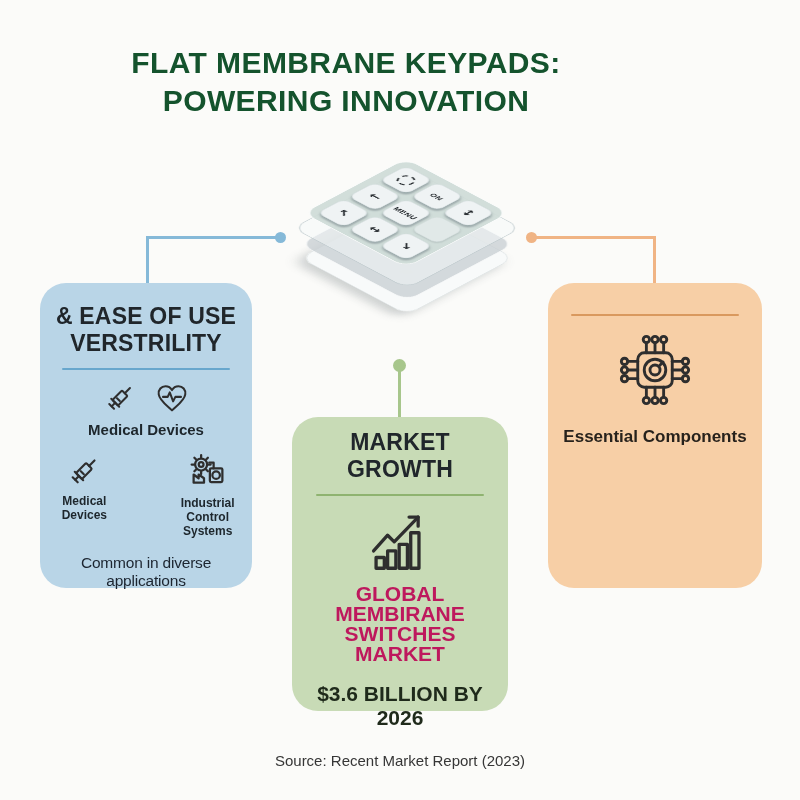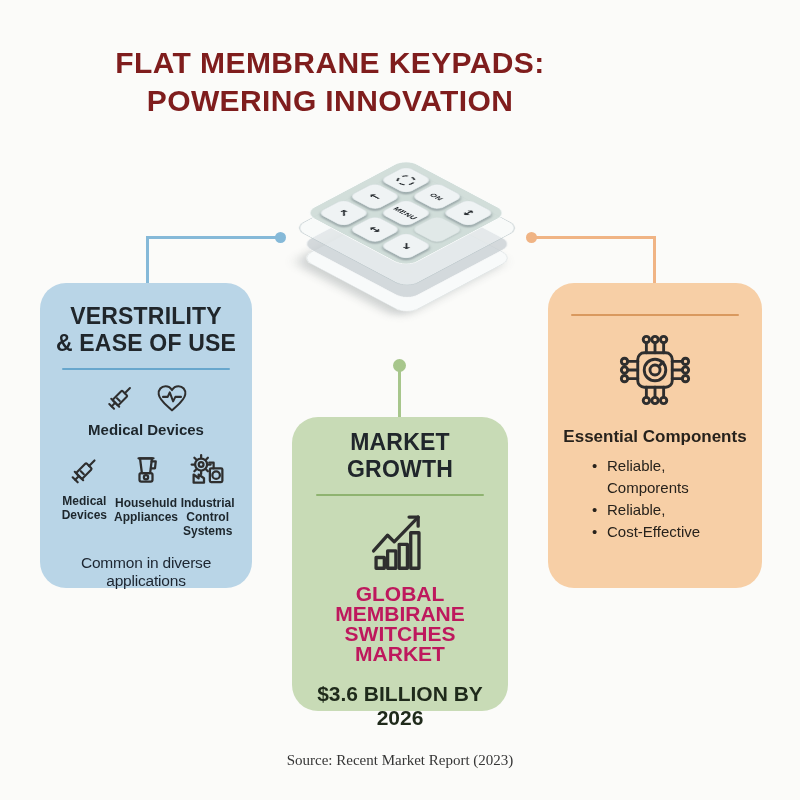--- a/index.html
+++ b/index.html
@@ -1,21 +1,21 @@
 <!DOCTYPE html>
 <html><head>
 <meta charset="utf-8">
 <style>
   html,body{margin:0;padding:0;}
   body{font-family:"Liberation Sans","DejaVu Sans",sans-serif;}
   #canvas{position:relative;width:800px;height:800px;background:#fbfbf9;overflow:hidden;color:#1d2125;}
 
   
-  .main-title{position:absolute;top:44px;left:0;width:660px;text-align:center;
-    font-size:30px;font-weight:800;letter-spacing:.4px;line-height:38px;color:#7f1d1d;}
+  .main-title{position:absolute;top:44px;left:16px;width:660px;text-align:center;
+    font-size:30px;font-weight:800;letter-spacing:.4px;line-height:38px;color:#14532d;}
 
   
   .conn{position:absolute;}
   .conn-blue{background:#85b9d8;}
   .conn-orange{background:#f0b485;}
   .conn-green{background:#a7c68c;}
   .conn-dot{border-radius:50%;}
 
   
   .scene{position:absolute;left:290px;top:150px;width:232px;height:210px;}
@@ -68,21 +68,21 @@
 
   
   .chip-wrap{margin:4px auto 0;}
   .ess-heading{font-size:17px;font-weight:800;color:#27221c;margin-top:7px;}
   .bullets{list-style:none;margin:8px 0 0;padding:0 0 0 30px;text-align:left;}
   .bullets li{position:relative;font-size:15px;line-height:22px;color:#27221c;padding-left:15px;}
   .bullets li::before{content:"•";position:absolute;left:0;top:0;font-size:15px;}
 
   
   .source-line{position:absolute;top:752px;left:0;width:800px;text-align:center;
-    font-size:15px;color:#363636;font-family:Liberation Serif, serif;}
+    font-size:15px;color:#363636;}
 
   svg.lineart{stroke:#2e2e2e;fill:none;stroke-width:1.8;stroke-linecap:round;stroke-linejoin:round;}
 </style>
 </head>
 <body>
 
 <div id="canvas">
 
   <div class="main-title">
     <div>FLAT MEMBRANE KEYPADS:</div>
@@ -115,22 +115,22 @@
       <div class="key key-text">MENU</div>
       <div class="key key-blank"></div>
       <div class="key key-arrow">↖</div>
       <div class="key key-arrow">↔</div>
       <div class="key key-arrow">↘</div>
     </div>
   </div>
 
   <div class="box box-blue">
     <div class="box-title">
+      <div>&amp; EASE OF USE</div>
       <div>VERSTRILITY</div>
-      <div>&amp; EASE OF USE</div>
     </div>
     <div class="divider div-blue"></div>
 
     <div class="icon-row">
       <svg class="lineart" width="36" height="36" viewBox="0 0 32 32">
         <g transform="rotate(-45 16 16)">
           <line x1="22" y1="16" x2="28.5" y2="16"></line>
           <rect x="10" y="12.5" width="12" height="7" rx="1"></rect>
           <line x1="14" y1="14.2" x2="14" y2="17.8"></line>
           <line x1="10" y1="11" x2="10" y2="21"></line>
@@ -151,30 +151,20 @@
           <g transform="rotate(-45 16 16)">
             <line x1="22" y1="16" x2="28.5" y2="16"></line>
             <rect x="10" y="12.5" width="12" height="7" rx="1"></rect>
             <line x1="14" y1="14.2" x2="14" y2="17.8"></line>
             <line x1="10" y1="11" x2="10" y2="21"></line>
             <line x1="10" y1="16" x2="5.5" y2="16"></line>
             <line x1="5.5" y1="13" x2="5.5" y2="19"></line>
           </g>
         </svg>
         <div class="app-label">Medical Devices</div>
-      </div>
-      <div class="app">
-        <svg class="lineart" width="40" height="40" viewBox="0 0 32 32">
-          <line x1="10" y1="5" x2="22" y2="5"></line>
-          <path d="M11.2 5 L20.8 5 L19.3 16.8 L12.7 16.8 Z"></path>
-          <polyline points="20.5,7.5 23.8,7.5 23.2,13 20,13"></polyline>
-          <rect x="10.8" y="16.8" width="10.4" height="6.8" rx="1.4"></rect>
-          <circle cx="16" cy="20.2" r="1.7"></circle>
-        </svg>
-        <div class="app-label">Househuld Appliances</div>
       </div>
       <div class="app">
         <svg class="lineart" width="40" height="40" viewBox="0 0 32 32">
           <circle cx="10.5" cy="10" r="4.8"></circle>
           <circle cx="10.5" cy="10" r="1.9"></circle>
           <line x1="15.9" y1="10" x2="18.1" y2="10"></line>
           <line x1="14.3" y1="13.8" x2="15.9" y2="15.4"></line>
           <line x1="10.5" y1="15.4" x2="10.5" y2="17.6"></line>
           <line x1="6.7" y1="13.8" x2="5.1" y2="15.4"></line>
           <line x1="5.1" y1="10" x2="2.9" y2="10"></line>
@@ -243,22 +233,17 @@
           <circle cx="10.8" cy="38" r="2.2"></circle>
         <line x1="44" y1="26" x2="51" y2="26"></line>
           <circle cx="53.2" cy="26" r="2.2"></circle>
         <line x1="44" y1="32" x2="51" y2="32"></line>
           <circle cx="53.2" cy="32" r="2.2"></circle>
         <line x1="44" y1="38" x2="51" y2="38"></line>
           <circle cx="53.2" cy="38" r="2.2"></circle>
       </svg>
     </div>
     <div class="ess-heading">Essential Components</div>
-    <ul class="bullets">
-      <li>Reliable, Comporents</li>
-      <li>Reliable,</li>
-      <li>Cost-Effective</li>
-    </ul>
   </div>
 
   <div class="source-line">Source: Recent Market Report (2023)</div>
 
 </div>
 
 </body></html>

